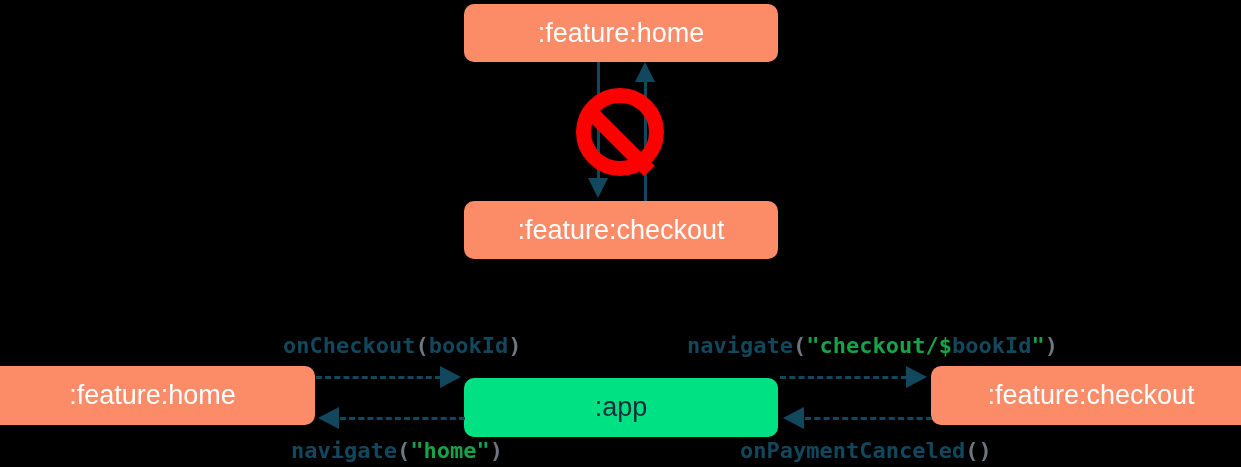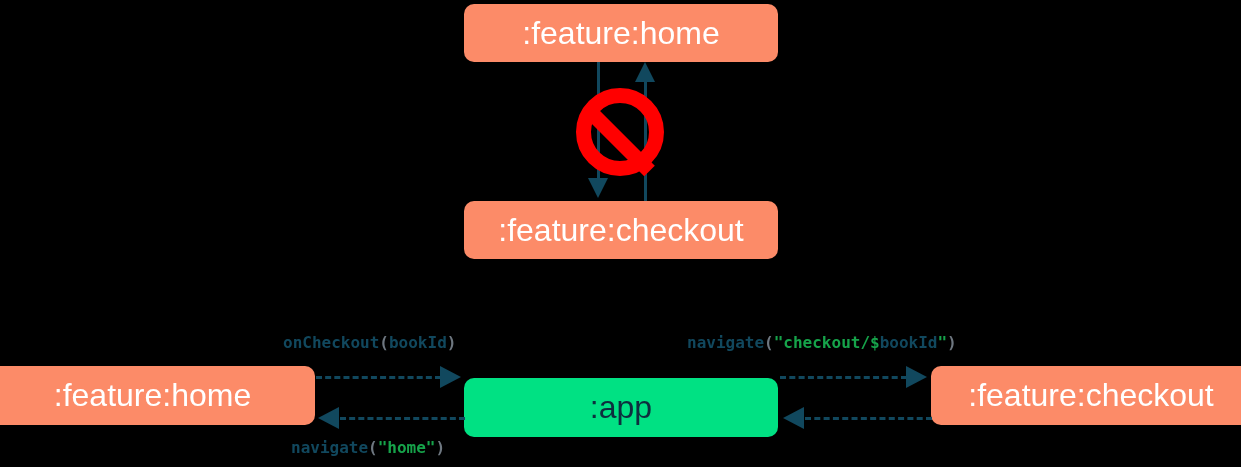--- a/index.html
+++ b/index.html
@@ -18,21 +18,21 @@
     overflow: hidden;
   }
   .node {
     position: absolute;
     display: flex;
     align-items: center;
     justify-content: center;
     border-radius: 10px;
     box-sizing: border-box;
     font-family: "Liberation Sans", sans-serif;
-    font-size: 32px;
+    font-size: 27px;
     letter-spacing: 0px;
     white-space: nowrap;
   }
   .node-orange {
     background: #FC8B68;
     color: #ffffff;
   }
   .node-green {
     background: #00E183;
     color: #0E2E3E;
@@ -106,21 +106,21 @@
   }
   .h-head-left {
     border-top: 11px solid transparent;
     border-bottom: 11px solid transparent;
     border-right: 21px solid #11485E;
   }
 
   .edge-label {
     position: absolute;
     font-family: "DejaVu Sans Mono", monospace;
-    font-size: 16px;
+    font-size: 22px;
     font-weight: bold;
     white-space: nowrap;
     color: #11485E;
   }
   .tok-fn    { color: #11485E; }
   .tok-punct { color: #6E7780; }
   .tok-str   { color: #16A34A; }
   .tok-var   { color: #11485E; }
 </style>
 </head>
@@ -173,14 +173,17 @@
   <div class="dash-line" style="left:340px; top:417px; width:125px;"></div>
   <div class="h-head h-head-left" style="left:318px; top:407px;"></div>
 
   <div class="dash-line" style="left:805px; top:417px; width:127px;"></div>
   <div class="h-head h-head-left" style="left:783px; top:407px;"></div>
 
   <div class="edge-label" style="left:291px; top:438px;">
     <span class="tok-fn">navigate</span><span class="tok-punct">(</span><span class="tok-str">"home"</span><span class="tok-punct">)</span>
   </div>
 
+  <div class="edge-label" style="left:740px; top:438px;">
+    <span class="tok-fn">onPaymentCanceled</span><span class="tok-punct">()</span>
+  </div>
 
 </div>
 
 </body></html>

